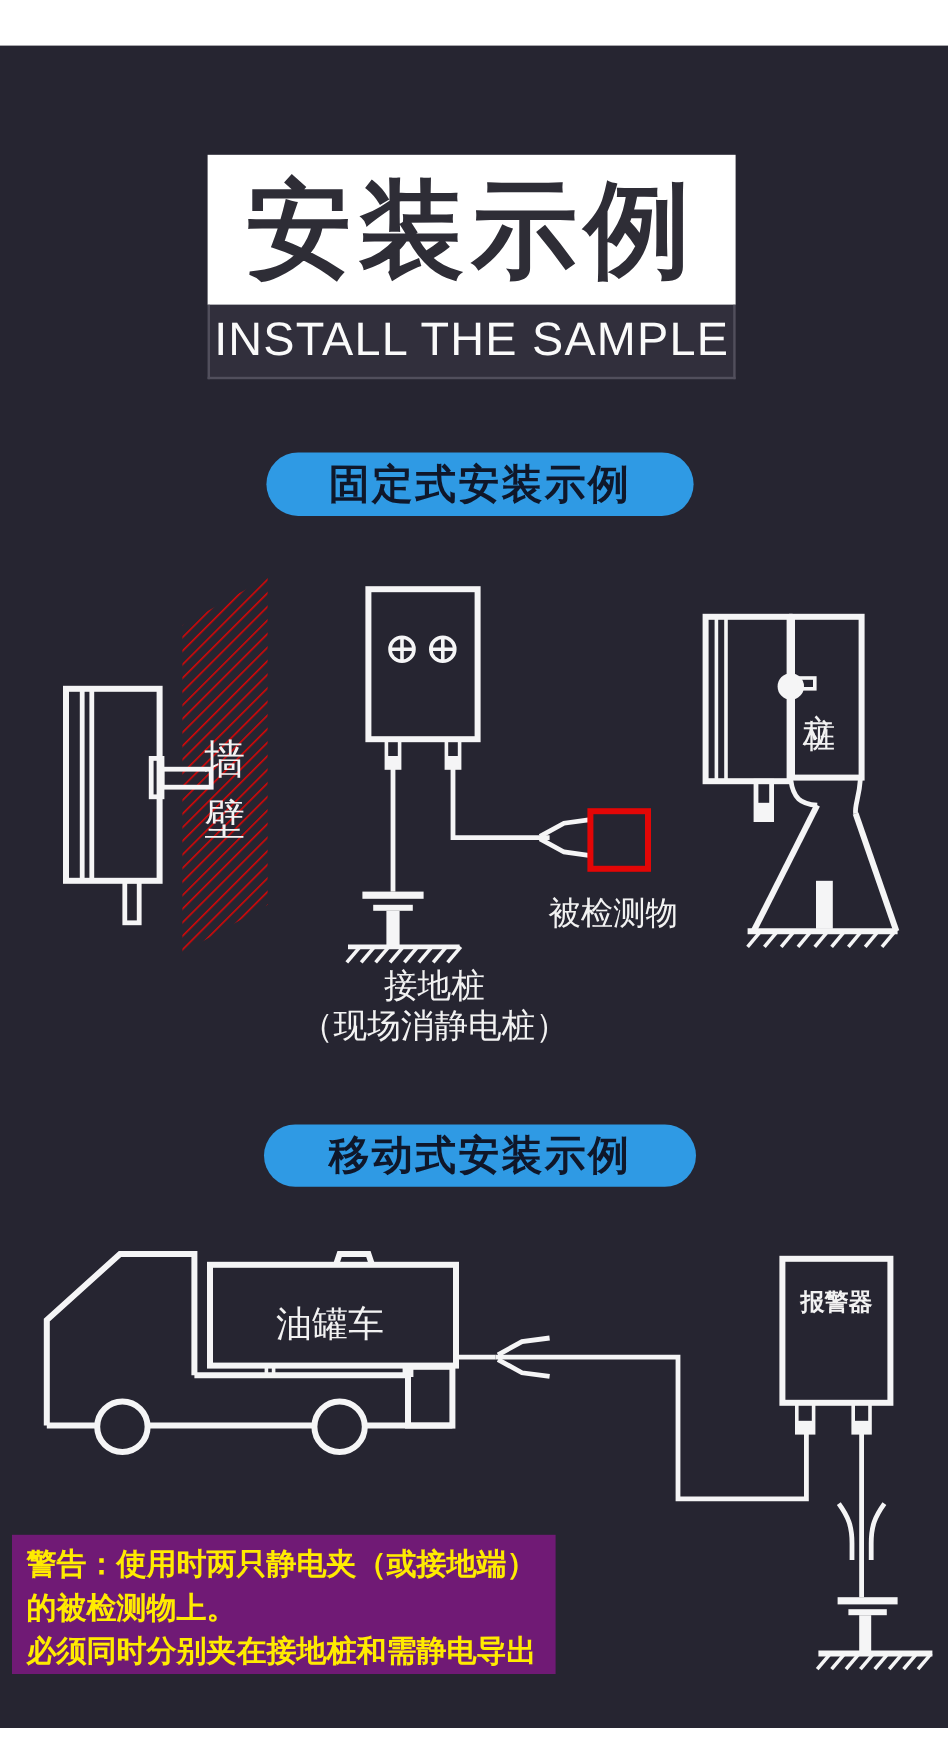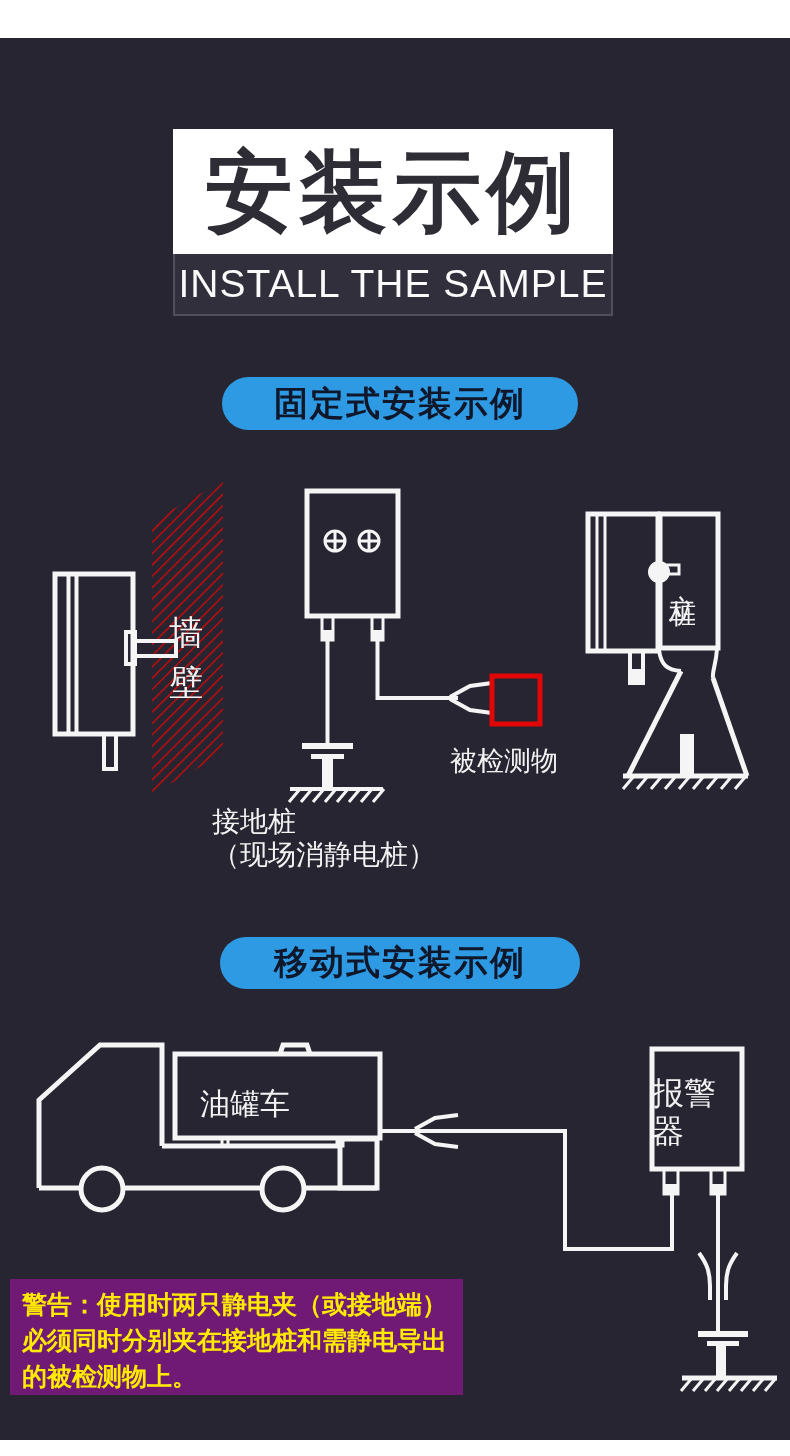--- a/index.html
+++ b/index.html
@@ -33,31 +33,31 @@
     position:absolute;background:#2f9ae4;border-radius:28px;
     display:flex;align-items:center;justify-content:center;
     color:#0f172a;font-weight:700;font-size:34px;letter-spacing:2px;
   }
   .pill.fixed{left:222px;top:361px;width:356px;height:53px;}
   .pill.mobile{left:220px;top:921px;width:360px;height:52px;}
   
   .diagram{position:absolute;left:0;}
   
   .lbl{
-    position:absolute;color:#f2f2f2;text-align:left;line-height:1.2;
+    position:absolute;color:#f2f2f2;text-align:center;line-height:1.2;
   }
   .lbl.vertical{
     writing-mode:vertical-rl;text-orientation:upright;text-align:left;
   }
   .wall-lbl{left:166px;top:572px;font-size:34px;letter-spacing:48px;}
   .pillar-lbl{left:666px;top:557px;font-size:27px;letter-spacing:4px;}
   .detected-lbl{left:450px;top:729px;width:122px;font-size:27px;}
   .groundpile-lbl{left:212px;top:789px;width:300px;font-size:28px;line-height:33px;}
   .tanker-lbl{left:200px;top:1070px;width:150px;font-size:30px;}
-  .alarm-lbl{left:652px;top:1058px;width:90px;font-size:32px;}
+  .alarm-lbl{left:652px;top:1058px;width:90px;font-size:20px;font-weight:bold;}
   .sitepile-lbl{left:520px;top:1317px;width:170px;font-size:26px;letter-spacing:1px;}
   
   .warning-box{
     position:absolute;left:10px;top:1263px;width:453px;height:116px;
     background:#701a75;box-sizing:border-box;padding:7px 10px 0 12px;
   }
   .warning-box .wline{
     color:#ffeb00;font-size:25px;font-weight:700;line-height:36px;white-space:nowrap;
   }
 </style>
@@ -238,16 +238,16 @@
         <line x1="776" y1="352" x2="765" y2="365"></line>
       </g>
     </g>
   </svg>
 
   <div class="lbl tanker-lbl">油罐车</div>
   <div class="lbl alarm-lbl">报警器</div>
 
   <div class="warning-box">
     <div class="wline">警告：使用时两只静电夹（或接地端）</div>
+    <div class="wline">的被检测物上。</div>
     <div class="wline">必须同时分别夹在接地桩和需静电导出</div>
-    <div class="wline">的被检测物上。</div>
   </div>
 </div>
 
 </body></html>

